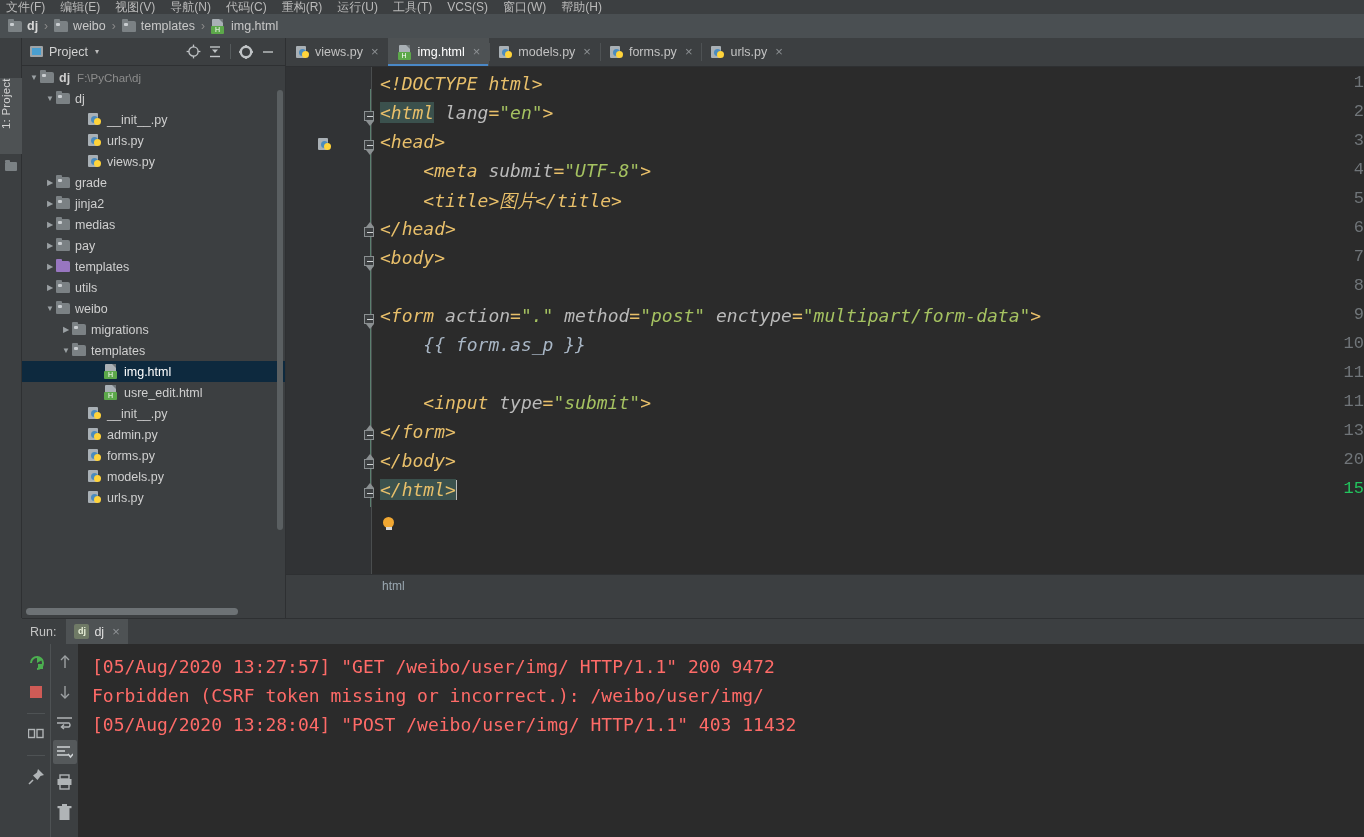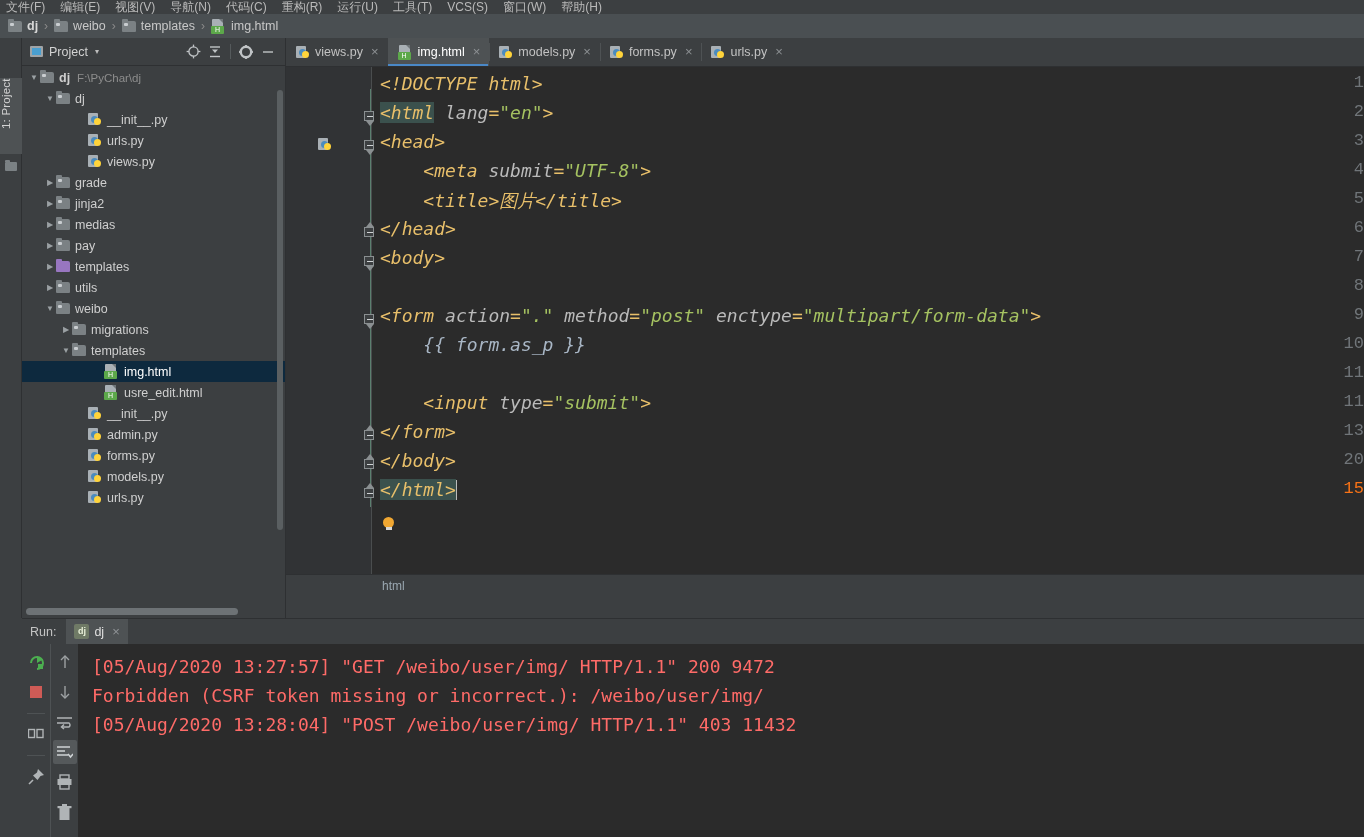--- a/index.html
+++ b/index.html
@@ -129,21 +129,21 @@
     position:absolute; left:286px; top:67px; width:1078px; height:529px;
     background:#2b2b2b; overflow:hidden;
   }
   .gutter { position:absolute; left:0; top:0; width:86px; height:529px; background:#313335; }
   .gutter-edge { position:absolute; left:85px; top:0; width:1px; height:529px; background:#4a4d4e;}
   .fold-rail { position:absolute; left:84px; top:22px; width:1px; height:418px; background:#5b7f6f;}
   .code-area { position:absolute; left:86px; top:0; right:0; height:529px;font-style:italic; }
 
   .ln { position:absolute; right:0; width:78px; text-align:right; font-size:17px;
      color:#707579; font-family:"Liberation Mono", monospace; }
-  .ln.cur { color:#f97316; }
+  .ln.cur { color:#22c55e; }
   .codeline { position:absolute; left:8px; font-size:18px; white-space:pre;
      font-family:"DejaVu Sans Mono", monospace; letter-spacing:0px; }
 
   .t-tag { color:#e8bf6a; }
   .t-attr { color:#bababa; }
   .t-val { color:#a5c261; }
   .t-plain { color:#a9b7c6; }
   .hl-brace { background:#3b514d; }
   .cursor { display:inline-block; width:1px; height:20px; background:#bbbbbb;
      vertical-align:-4px; }

